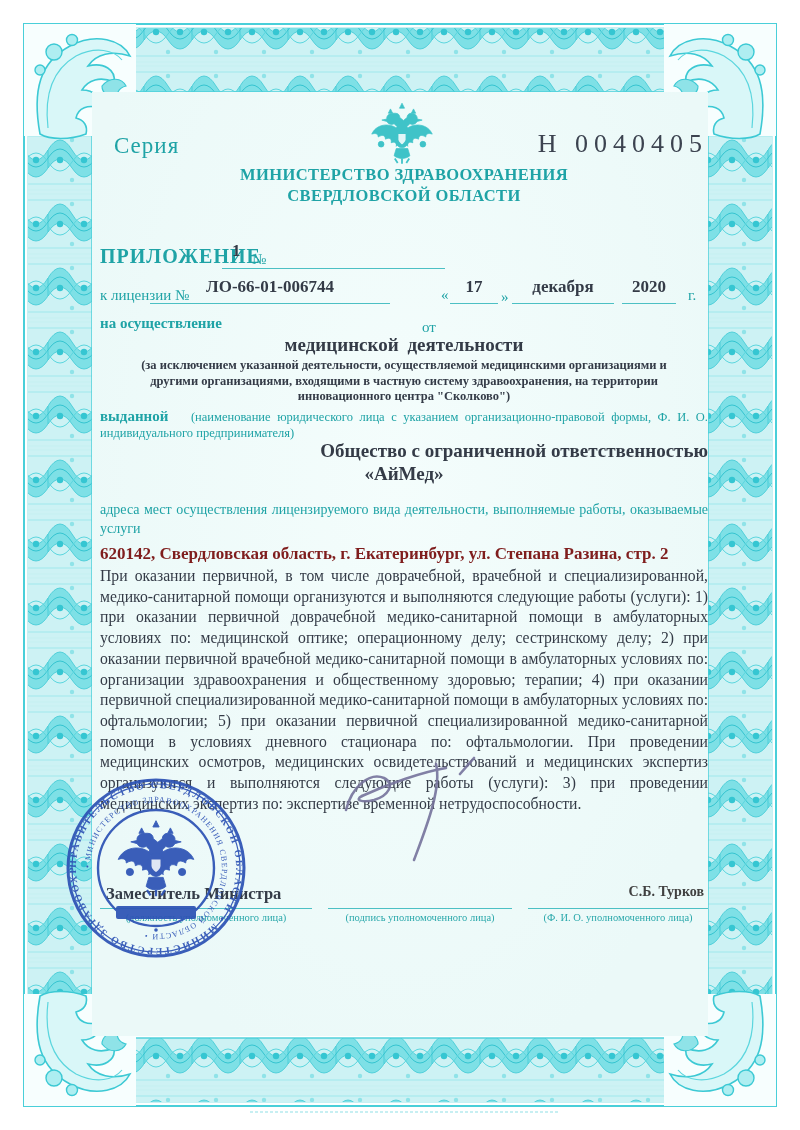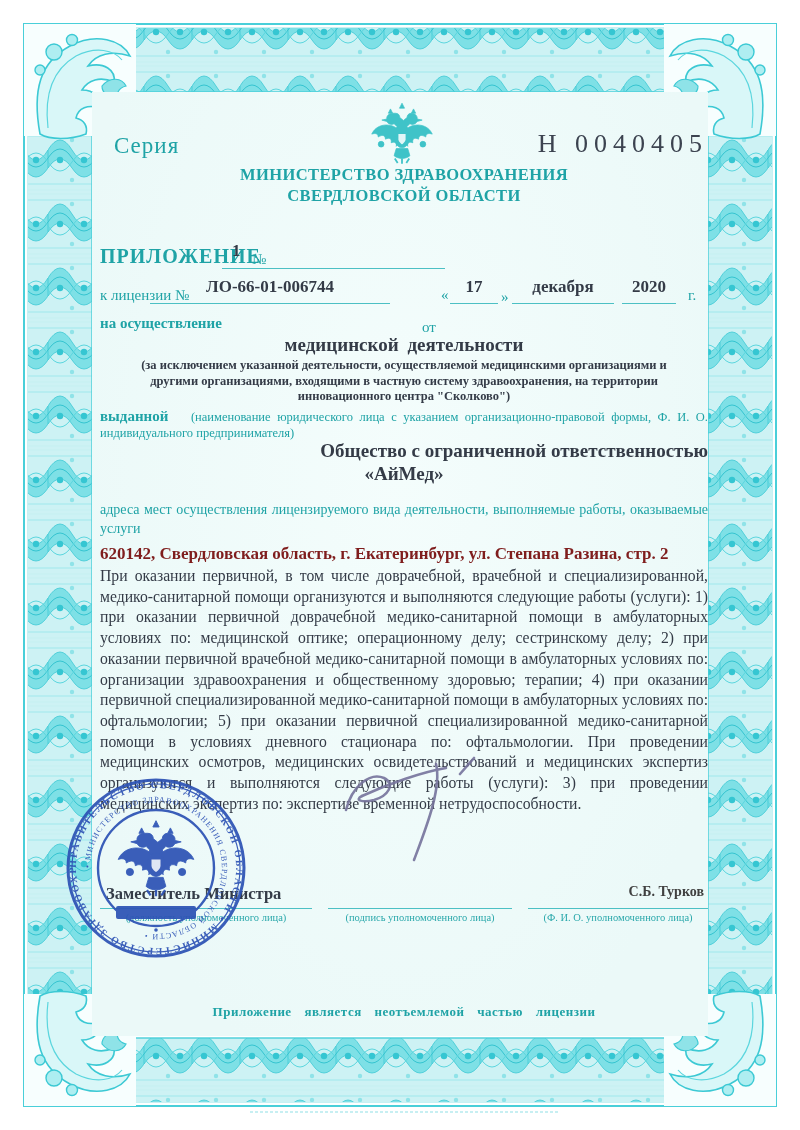--- a/index.html
+++ b/index.html
@@ -204,21 +204,20 @@
       <span class="sig-pos">Заместитель Министра</span>
       <span class="sig-name">С.Б. Турков</span>
       <div class="fill-line sig-lineA"></div>
       <div class="fill-line sig-lineB"></div>
       <div class="fill-line sig-lineC"></div>
       <div class="sig-cap capA">(должность уполномоченного лица)</div>
       <div class="sig-cap capB">(подпись уполномоченного лица)</div>
       <div class="sig-cap capC">(Ф. И. О.  уполномоченного лица)</div>
     </div>
 
-    <div class="footer-note teal">Приложение является неотъемлемой частью лицензии</div>
   </div>
 
   <svg class="sig-scribble" width="210" height="130" viewBox="0 0 210 130">
     <g fill="none" stroke="#76739c" stroke-width="2.6" stroke-linecap="round" opacity=".9">
       <path d="M28,62 C34,38 52,24 66,30 C78,36 70,48 56,52 C44,55 36,52 44,48"></path>
       <path d="M44,48 C70,36 104,24 128,20"></path>
       <path d="M118,16 C124,40 108,80 96,112"></path>
       <path d="M142,26 l14,-16"></path>
     </g>
   </svg>

